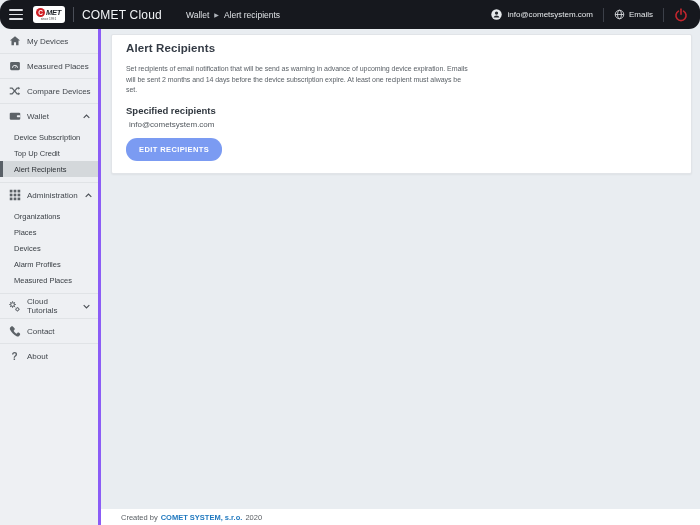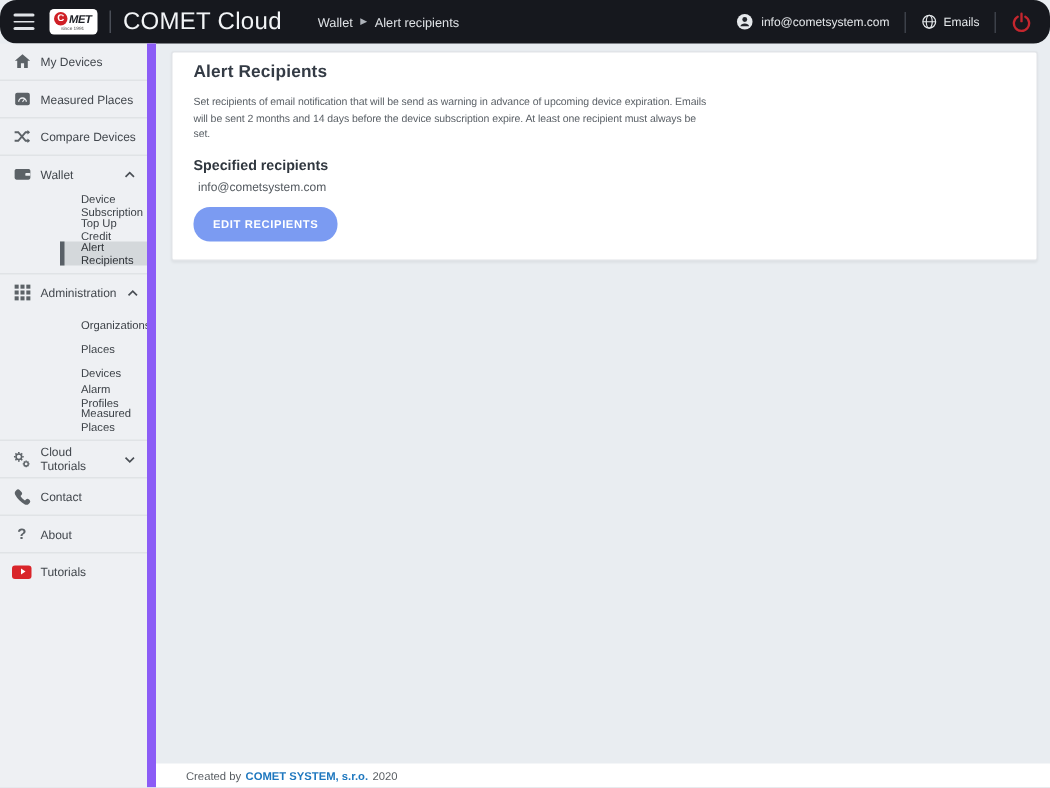--- a/index.html
+++ b/index.html
@@ -8,40 +8,40 @@
   
   .topbar{height:29px;background:#16181e;display:flex;align-items:center;color:#e8eaed;border-radius:11px;}
   .hamburger{width:14px;height:11px;margin:0 0 0 9px;display:flex;flex-direction:column;justify-content:space-between;cursor:pointer;}
   .hamburger span{display:block;height:1.7px;background:#dfe2e6;border-radius:1px;}
   .logo{margin-left:10px;background:#fff;border-radius:3px;padding:2px 4px 1px 3px;display:flex;flex-direction:column;align-items:center;line-height:1;}
   .logo-row{display:flex;align-items:center;}
   .logo-c{width:9px;height:9px;border-radius:50%;background:#cf1f25;color:#fff;font-size:6.5px;font-weight:bold;display:flex;align-items:center;justify-content:center;}
   .logo-rest{font-style:italic;font-weight:800;font-size:7.5px;color:#1d2026;letter-spacing:-0.3px;margin-left:1px;}
   .logo-tag{font-size:3.2px;color:#444;margin-top:1px;}
   .logo-divider{width:1px;height:15px;background:#4a4e57;margin:0 8px 0 8px;}
-  .app-title{font-size:16px;font-weight:400;color:#f2f4f6;letter-spacing:0.2px;}
+  .app-title{font-size:12px;font-weight:400;color:#f2f4f6;letter-spacing:0.2px;}
   .breadcrumb{display:flex;align-items:center;margin-left:24px;font-size:8.5px;color:#dfe2e6;gap:5px;}
   .crumb-sep{font-size:6px;color:#aeb3ba;}
   .topbar-right{margin-left:auto;display:flex;align-items:center;height:100%;}
   .user-chip{display:flex;align-items:center;gap:5px;font-size:8px;color:#e4e7ea;cursor:pointer;}
   .tb-divider{width:1px;height:14px;background:#3c4049;margin:0 10px;}
   .lang{display:flex;align-items:center;gap:4px;font-size:8px;color:#e4e7ea;cursor:pointer;}
   .power-btn{margin-right:12px;display:flex;align-items:center;cursor:pointer;}
 
   
   .body-row{display:flex;height:496px;}
-  .sidebar{width:98px;background:#eef0f3;border-right:6px solid #8b5cf6;flex-shrink:0;overflow:hidden;}
+  .sidebar{width:98px;background:#eef0f3;border-right:3px solid #8b5cf6;flex-shrink:0;overflow:hidden;}
   .main-col{flex:1;display:flex;flex-direction:column;min-width:0;}
 
   
   .nav-item{display:flex;align-items:center;height:24px;padding-left:8px;gap:6px;font-size:8px;color:#42474d;border-top:1px solid #e0e3e6;cursor:pointer;}
   .nav-item:first-child{border-top:none;}
   .nav-item .ic{width:13px;height:13px;display:flex;align-items:center;justify-content:center;color:#5c6267;flex-shrink:0;}
   .nav-item .chev{margin-left:auto;margin-right:7px;color:#4a4f55;display:flex;}
-  .sub-group{padding:1px 0 5px 0;margin-left:40px;}
+  .sub-group{padding:1px 0 5px 0;}
   .sub-item{display:flex;align-items:center;height:16px;padding-left:14px;font-size:7.5px;color:#3b4046;cursor:pointer;}
   .sub-item.active{background:#d4d8db;border-left:3px solid #596067;padding-left:11px;color:#2e3237;}
   .q-ic{font-size:10px;font-weight:bold;color:#5c6267;}
   .yt-ic{width:13px;height:9px;background:#d9252a;border-radius:2px;display:flex;align-items:center;justify-content:center;}
   .yt-tri{width:0;height:0;border-left:3.5px solid #fff;border-top:2.5px solid transparent;border-bottom:2.5px solid transparent;margin-left:1px;}
 
   
   .content{flex:1;padding:5px 8px 0 10px;}
   .card{background:#fff;border:1px solid #e1e4e8;border-radius:2px;box-shadow:0 1px 2px rgba(0,0,0,0.05);padding:7px 14px 12px 14px;}
   .card h1{margin:0 0 10px 0;font-size:11.5px;font-weight:600;color:#343b45;letter-spacing:0.1px;}
@@ -248,28 +248,20 @@
             </svg>
         </span>
         <span>Contact</span>
       </div>
 
       <div class="nav-item">
         <span class="ic q-ic">?</span>
         <span>About</span>
       </div>
 
-      <div class="nav-item">
-        <span class="ic">
-          <span class="yt-ic">
-              <span class="yt-tri"></span>
-            </span>
-        </span>
-        <span>Tutorials</span>
-      </div>
 
     </div>
 
     <div class="main-col">
       <div class="content">
         <div class="card">
           <h1>Alert Recipients</h1>
           <p>Set recipients of email notification that will be send as warning in advance of upcoming device expiration. Emails will be sent 2 months and 14 days before the device subscription expire. At least one recipient must always be set.</p>
           <h2>Specified recipients</h2>
           <div class="recipient">info@cometsystem.com</div>

